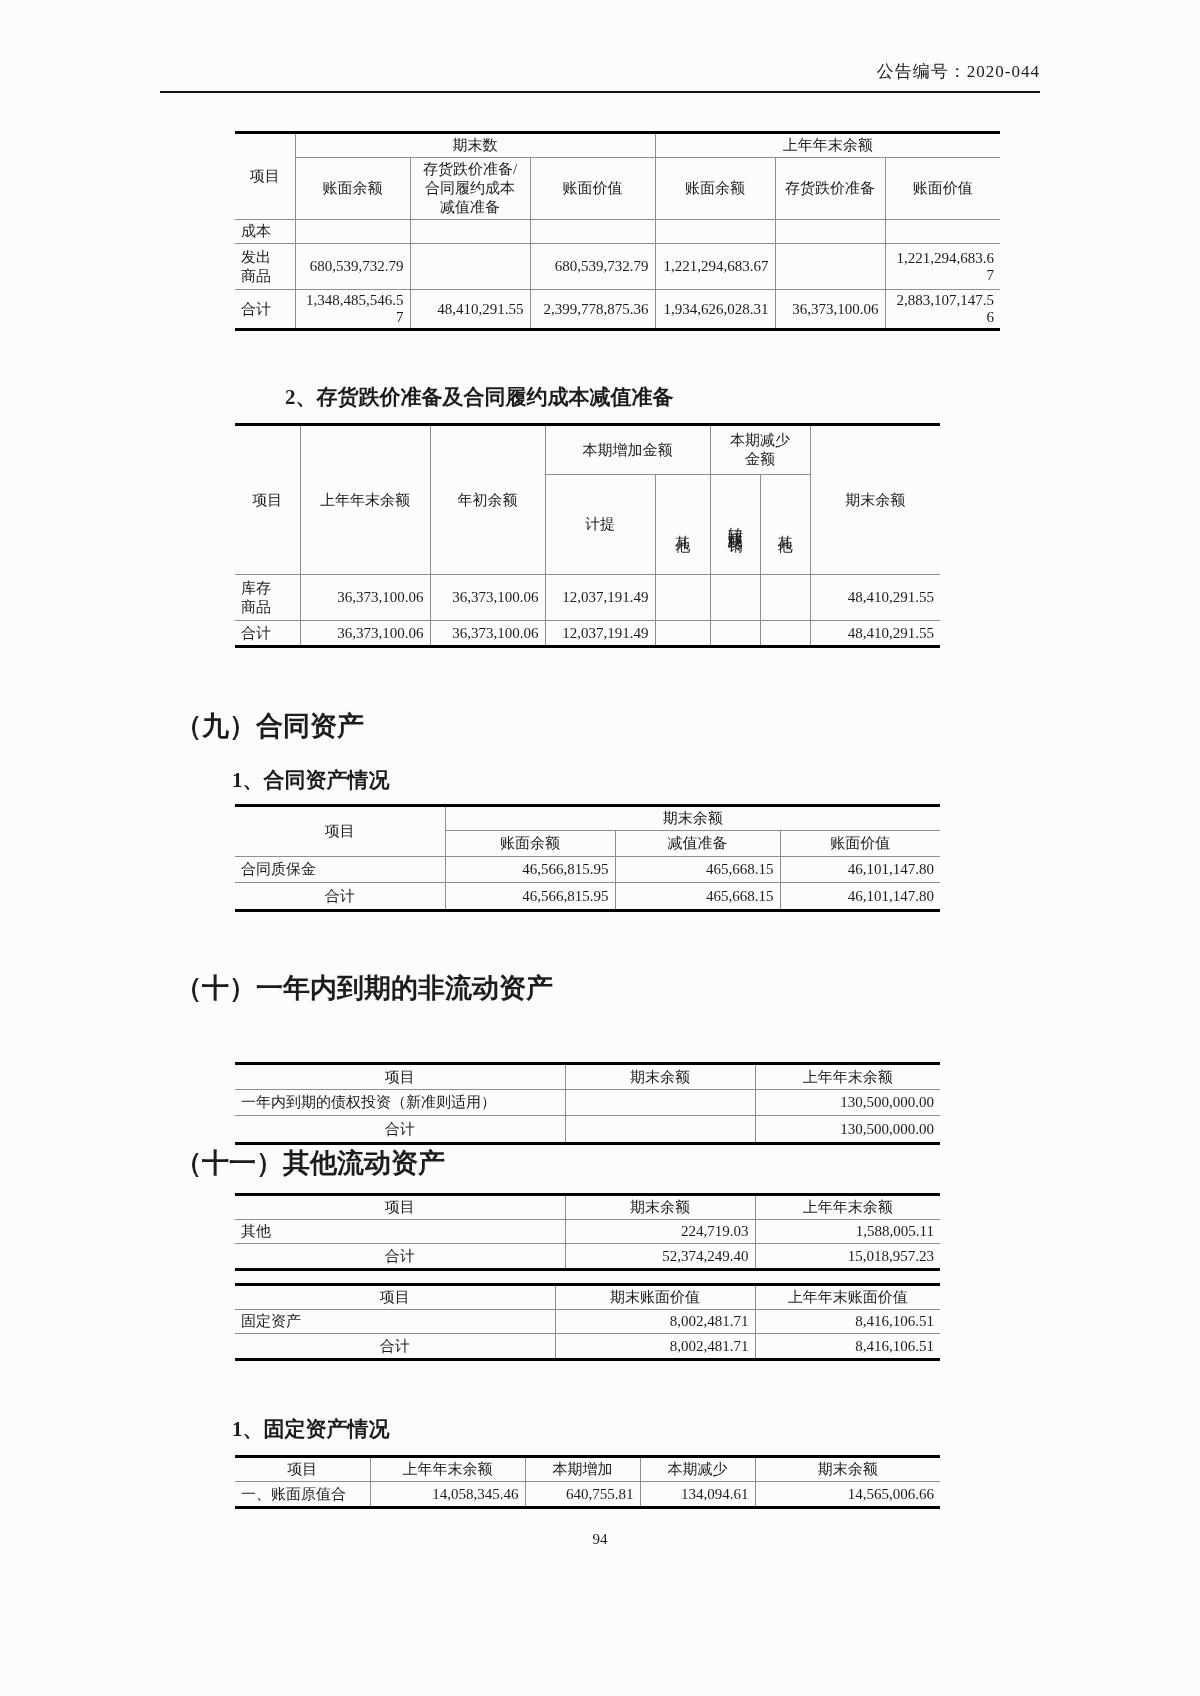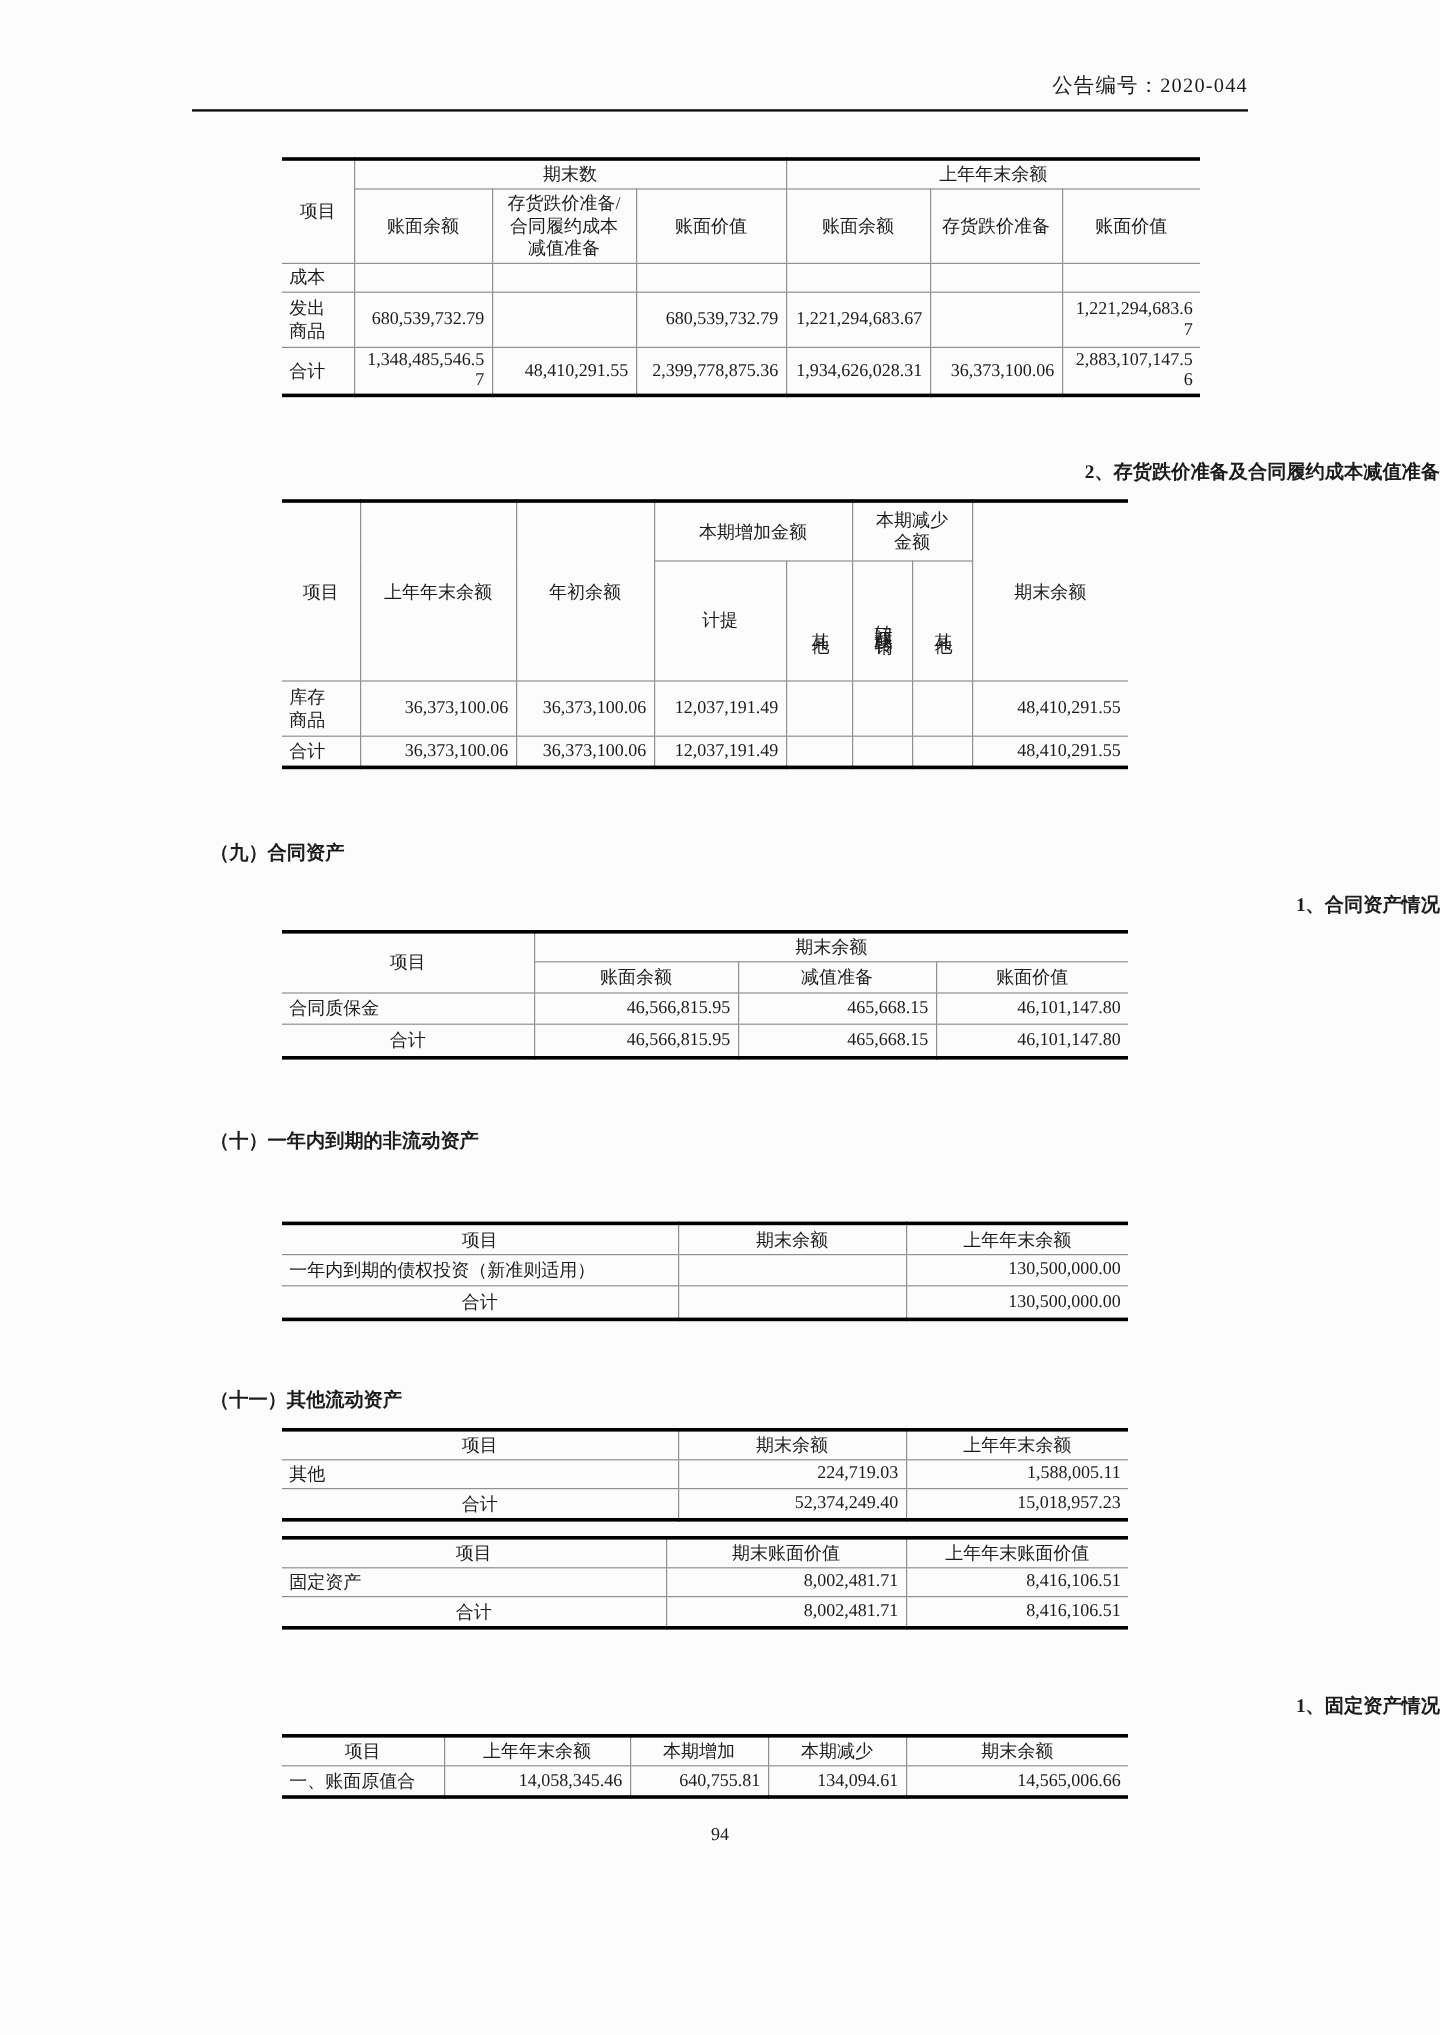--- a/index.html
+++ b/index.html
@@ -12,22 +12,22 @@
     overflow: hidden;
     position: relative;
   }
   .page { width: 1200px; height: 1696px; position: relative; }
 
   
   .doc-header { margin: 60px 160px 0 160px; text-align: right; font-size: 17px; letter-spacing: 1px; }
   .header-rule { margin: 8px 160px 0 160px; border-top: 2.5px solid #111; }
 
   
-  .sec-heading { margin-left: 175px; font-size: 16px; font-weight: bold; }
-  .sub-heading { margin-left: 232px; font-size: 16px; font-weight: bold; text-align: right; }
+  .sec-heading { margin-left: 175px; font-size: 27px; font-weight: bold; }
+  .sub-heading { margin-left: 232px; font-size: 21px; font-weight: bold; }
 
   
   table.tbl {
     border-collapse: collapse;
     table-layout: fixed;
     border-top: 3px solid #000;
     border-bottom: 3px solid #000;
     margin-left: 235px;
     font-size: 15px;
   }
@@ -62,21 +62,21 @@
   .rh26 td { height: 26px; }
   .rh28 td { height: 28px; }
   .rh46 td { height: 46px; }
 
   .mt-title2 { margin-top: 52px; margin-left: 285px; }
   .mt-sec9  { margin-top: 60px; }
   .mt-sub9  { margin-top: 22px; }
   .t3 { margin-top: 10px; }
   .mt-sec10 { margin-top: 58px; }
   .t4 { margin-top: 56px; }
-  .mt-sec11 { margin-top: 56px; }
+  .mt-sec11 { }
   .t5 { margin-top: 12px; }
   .mt-sec12 { margin-top: 60px; }
   .t6 { margin-top: 12px; }
   .mt-sub12 { margin-top: 54px; }
   .t7 { margin-top: 12px; }
 
   .footer { margin-top: 22px; text-align: center; font-size: 15px; width: 1200px; }
 </style>
 </head>
 <body>

